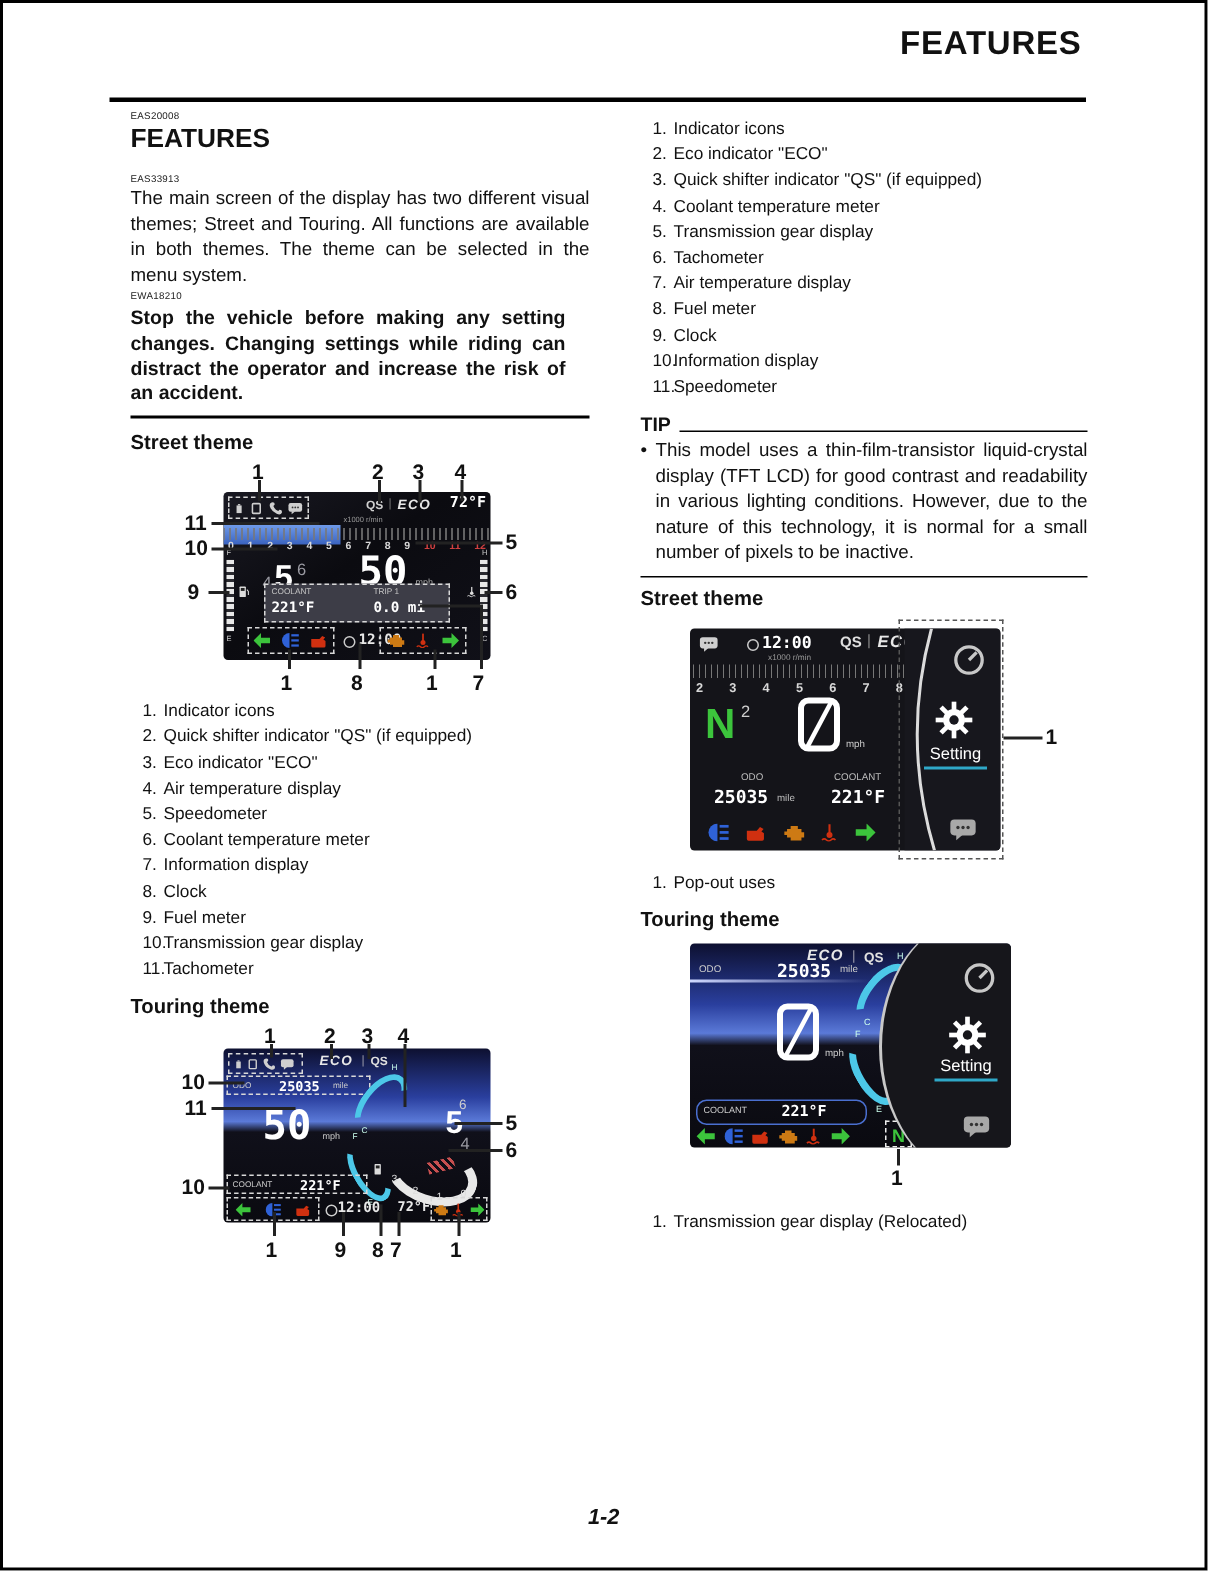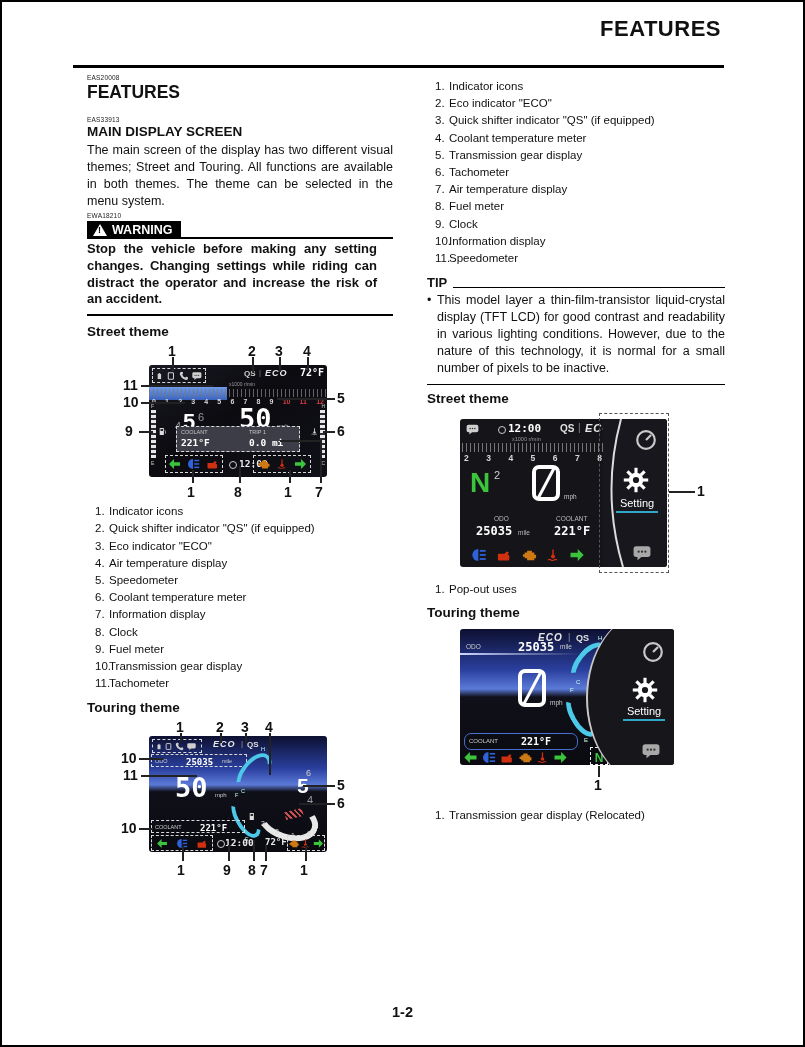--- a/index.html
+++ b/index.html
@@ -28,21 +28,21 @@
   .list{margin:2px 0 0 0;}
   .li{display:flex;font-size:11.5px;line-height:17.2px;}
   .li .n{width:22px;flex:none;padding-left:8px;box-sizing:border-box;}
   .tiphead{display:flex;align-items:flex-end;margin:8px 0 2px 0;}
   .tiphead span{font-size:13px;font-weight:bold;}
   .tipline{flex:1;border-bottom:1.5px solid #000;margin:0 0 2px 6px;}
   .bullet{font-size:12.5px;line-height:17px;text-align:justify;margin:0;padding-left:10px;text-indent:-10px;}
   .rule1{border:none;border-top:1.5px solid #000;margin:7px 0 6px 0;}
   .cap{display:flex;font-size:11.5px;line-height:16px;margin:4px 0 2px 0;}
   .cap .n{width:22px;flex:none;padding-left:8px;box-sizing:border-box;}
-  .pagenum{position:absolute;left:0;right:0;top:1002px;text-align:center;font-size:14.5px;font-weight:bold;}
+  .pagenum{position:absolute;left:0;right:0;top:1002px;text-align:center;font-size:14.5px;font-weight:bold;font-style:italic;}
   
   .fig{position:relative;}
   .panel{position:absolute;border-radius:3px;overflow:hidden;}
   .f{position:absolute;}
   .cn{position:absolute;font-size:14px;font-weight:bold;color:#111;line-height:14px;}
   .cl{position:absolute;background:#222;}
   .dbx{position:absolute;border:1px dashed #d8d8d8;box-sizing:border-box;}
   .lcd{font-family:"DejaVu Sans Mono",monospace;font-weight:bold;}
   .tick{background:repeating-linear-gradient(90deg,#777 0 1px,transparent 1px 4px);}
   .segbar{background:repeating-linear-gradient(180deg,#e8e8e8 0 3px,#2a2a30 3px 5px);}
@@ -60,30 +60,22 @@
 
 <div class="page">
 
   <div class="hdr-title">FEATURES</div>
   <div class="hdr-rule"></div>
 
   <div class="col-l">
     <div class="code">EAS20008</div>
     <div class="h1">FEATURES</div>
     <div class="code" style="margin-top:14px">EAS33913</div>
-    <div class="h2">MAIN DISPLAY SCREEN</div>
     <p class="p">The main screen of the display has two different visual themes; Street and Touring. All functions are available in both themes. The theme can be selected in the menu system.</p>
     <div class="code" style="margin-top:2px">EWA18210</div>
-    <div class="warnrow">
-      <div class="warnbox">
-        <span class="wtri"></span>
-        <span>WARNING</span>
-      </div>
-      <div class="warnline"></div>
-    </div>
     <p class="pb">Stop the vehicle before making any setting changes. Changing settings while riding can distract the operator and increase the risk of an accident.</p>
     <hr class="rule2">
     <div class="h3">Street theme</div>
 
     <div class="fig" style="height:157px">
       <div class="panel" style="left:62px;top:21px;width:178px;height:112px;background:linear-gradient(145deg,#191922 0%,#0b0b10 45%,#101018 100%);">
         <div class="dbx" style="left:3px;top:3px;width:54px;height:15px;display:flex;align-items:center;gap:4px;padding:0 3px;">
           <svg class="ic" width="7" height="10" viewBox="0 0 12 12">
               <rect x="3" y="2.4" width="6" height="9" fill="#cfcfcf"></rect>
               <rect x="4.6" y="0.8" width="2.8" height="1.6" fill="#cfcfcf"></rect>
@@ -419,21 +411,21 @@
       <div class="li">
           <span class="n">11.</span>
           <span>Speedometer</span>
         </div>
     </div>
 
     <div class="tiphead">
       <span>TIP</span>
       <div class="tipline"></div>
     </div>
-    <p class="bullet">•&nbsp;<span>This model layer a thin-film-transistor liquid-crystal display (TFT LCD) for good contrast and readability in various lighting conditions. However, due to the nature of this technology, it is normal for a small number of pixels to be inactive.</span></p>
+    <p class="bullet">•&nbsp;<span>This model uses a thin-film-transistor liquid-crystal display (TFT LCD) for good contrast and readability in various lighting conditions. However, due to the nature of this technology, it is normal for a small number of pixels to be inactive.</span></p>
     <hr class="rule1">
     <div class="h3" style="margin-top:2px">Street theme</div>
 
     <div class="fig" style="height:166px">
       <div class="panel" style="left:33px;top:8px;width:207px;height:148px;background:#141419;">
         <svg class="f" style="left:6px;top:5px;" width="13" height="11" viewBox="0 0 16 14">
             <rect x="0.5" y="1" width="15" height="9.5" rx="2.4" fill="#cfcfcf"></rect>
             <polygon points="4,10 4,13.4 8,10" fill="#cfcfcf"></polygon>
             <circle cx="5" cy="5.8" r="1" fill="#333"></circle>
             <circle cx="8" cy="5.8" r="1" fill="#333"></circle>

